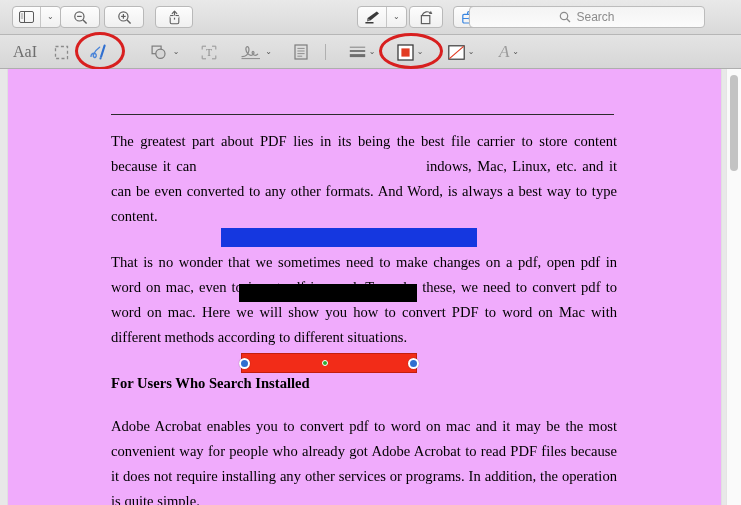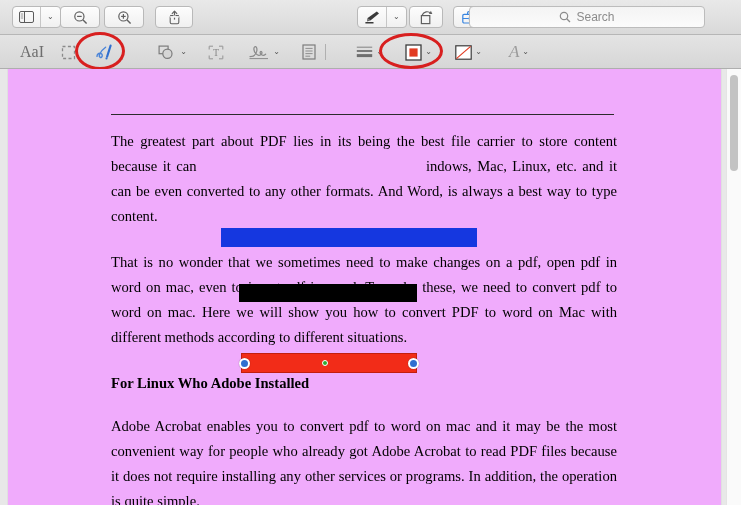--- a/index.html
+++ b/index.html
@@ -46,21 +46,21 @@
   .search-field .ph { font-size: 12px; color: #8c8c8c; }
 
   
   .toolbar-markup {
     position: absolute; left: 0; top: 35px; width: 741px; height: 34px;
     background: linear-gradient(to bottom, #e4e4e4 0%, #d6d6d6 100%);
     border-bottom: 1px solid #aeaeae;
   }
   .mk {
     position: absolute; top: 0; height: 34px;
-    display: flex; align-items: center; justify-content: flex-end; gap: 3px;
+    display: flex; align-items: center; justify-content: center; gap: 3px;
   }
   .mk-sep {
     position: absolute; top: 9px; width: 1px; height: 16px; background: #b0b0b0;
   }
 
   
   .red-ring {
     position: absolute; border: 3px solid #d81f1f; border-radius: 50%;
     pointer-events: none;
   }
@@ -345,21 +345,21 @@
     <div class="page">
 
       <div class="hrule"></div>
 
       <div class="doc">
 
         <p><span>The greatest part about PDF lies in its being the best file carrier to store content because it can </span><span class="gap-white" style="width:224px;"></span><span>indows, Mac, Linux, etc. and it can be even converted to any other formats. And Word, is always a best way to type content.</span></p>
 
         <p><span>That is no wonder that we sometimes need to make changes on a pdf, open pdf in word on mac, even to insert pdf in word. To make these, we need to convert pdf to word on mac. Here we will show you how to convert PDF to word on Mac with different methods according to different situations.</span></p>
 
-        <h3>For Linux Who Adobe Installed</h3>
+        <h3>For Users Who Search Installed</h3>
 
         <p><span>Adobe Acrobat enables you to convert pdf to word on mac and it may be the most convenient way for people who already got Adobe Acrobat to read PDF files because it does not require installing any other services or programs. In addition, the operation is quite simple.</span></p>
 
       </div>
 
       <div class="anno anno-blue" style="left:213px;top:159px;width:256px;height:19px;"></div>
 
       <div class="anno anno-black" style="left:231px;top:215px;width:178px;height:18px;"></div>
 
       <div class="anno anno-red" style="left:233px;top:284px;width:176px;height:20px;">

